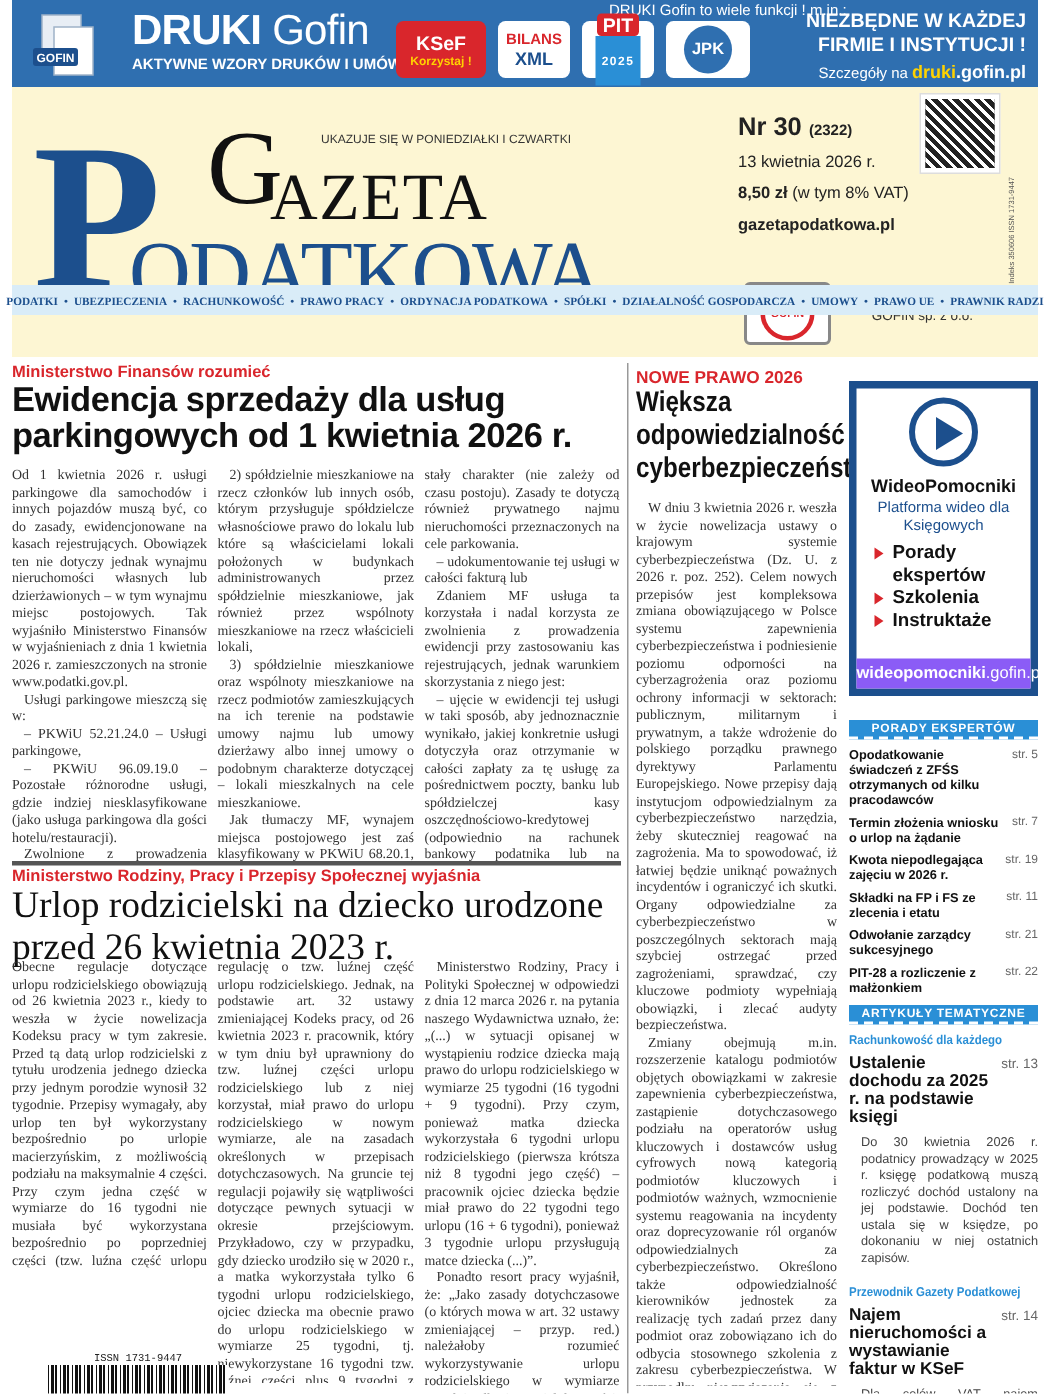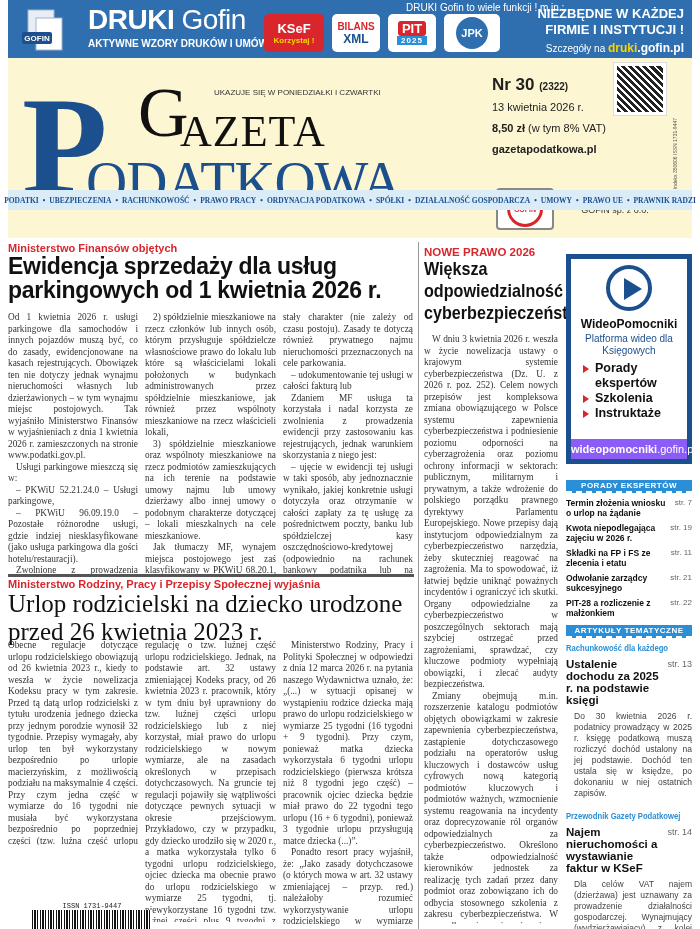--- a/index.html
+++ b/index.html
@@ -11,21 +11,21 @@
 .druki-sub{position:absolute;left:80px;top:38px;font-family:"Liberation Sans",sans-serif;font-size:10px;font-weight:bold}
 .top-mid{position:absolute;left:398px;top:2px;font-family:Liberation Sans, sans-serif;font-size:10px}
 .badge{position:absolute;top:14px;height:38px;border-radius:5px;background:#fff;display:flex;align-items:center;justify-content:center;flex-direction:column;font-family:"Liberation Sans",sans-serif;font-weight:bold;font-size:10px}
 .b-ksef{left:256px;width:60px;background:#d9262c;color:#fff}
 .b-ksef .k{font-size:13px}
 .b-ksef .c{font-size:8px;color:#ffd200}
 .b-bil{left:324px;width:48px;color:#d9262c;font-size:10px}
 .b-bil .x{color:#1c4f8d;font-size:12px}
 .b-pit{left:380px;width:48px}
 .b-pit .p{background:#d9262c;color:#fff;padding:0 4px;font-size:13px;border-radius:3px}
-.b-pit .y{background:#2a8fd6;color:#fff;font-size:8px;padding:0 4px;letter-spacing:1px}
+.b-pit .y{background:#2a8fd6;color:#fff;font-size:8px;padding:12px 4px;letter-spacing:1px}
 .b-jpk{left:436px;width:56px}
 .b-jpk .j{background:#2f6fb0;color:#fff;border-radius:50%;width:32px;height:32px;display:flex;align-items:center;justify-content:center;font-size:11px}
 .top-right{position:absolute;right:8px;top:6px;text-align:right;font-family:"Liberation Sans",sans-serif}
 .top-right .l1{font-size:13px;font-weight:bold;line-height:16px}
 .top-right .l3{font-size:10px;margin-top:3px}
 .top-right .l3 b{color:#ffd200;font-size:12px}
 .top-right .l3 i{font-style:normal;font-weight:bold;font-size:12px}
 .mast{position:absolute;left:8px;top:58px;width:684px;height:180px;background:#fdf6d3}
 .logo-P{position:absolute;left:14px;top:18px;font-family:"Liberation Serif",serif;font-size:140px;line-height:140px;color:#1c4f8d;font-weight:bold}
 .logo-G{position:absolute;left:130px;top:20px;font-size:70px;line-height:70px;color:#111;font-family:"Liberation Serif",serif}
@@ -155,21 +155,21 @@
   <span>UMOWY</span>
     <span class="dot">•</span>
   <span>PRAWO UE</span>
     <span class="dot">•</span>
   <span>PRAWNIK RADZI</span>
 </div>
 
 <div class="content">
 
   <div class="a1">
-    <div class="kicker">Ministerstwo Finansów objętych</div>
+    <div class="kicker">Ministerstwo Finansów rozumieć</div>
     <div class="h1">Ewidencja sprzedaży dla usług parkingowych od 1 kwietnia 2026 r.</div>
   </div>
   <div class="col" style="left:8px;top:70px;width:130px;height:262px">
     <p class="ni">Od 1 kwietnia 2026 r. usługi parkingowe dla samochodów i innych pojazdów muszą być, co do zasady, ewidencjonowane na kasach rejestrujących. Obowiązek ten nie dotyczy jednak wynajmu nieruchomości własnych lub dzierżawionych – w tym wynajmu miejsc postojowych. Tak wyjaśniło Ministerstwo Finansów w wyjaśnieniach z dnia 1 kwietnia 2026 r. zamieszczonych na stronie www.podatki.gov.pl.</p>
       <p>Usługi parkingowe mieszczą się w:</p>
       <p>– PKWiU 52.21.24.0 – Usługi parkingowe,</p>
       <p>– PKWiU 96.09.19.0 – Pozostałe różnorodne usługi, gdzie indziej niesklasyfikowane (jako usługa parkingowa dla gości hotelu/restauracji).</p>
       <p>Zwolnione z prowadzenia ewidencji sprzedaży za pomocą kas rejestrujących są usługi parkingu samochodów i innych pojazdów świadczone przez:</p>
   </div>
   <div class="col" style="left:145px;top:70px;width:131px;height:262px">
@@ -233,20 +233,24 @@
       <li>Porady ekspertów</li>
       <li>Szkolenia</li>
       <li>Instruktaże</li>
     </ul>
     <div class="foot"><b>wideopomocniki</b><span>.gofin.pl</span></div>
   </div>
 
   <div class="side">
     <div class="sec-head">PORADY EKSPERTÓW</div>
     <div class="tip">
+        <span>Opodatkowanie świadczeń z ZFŚS otrzymanych od kilku pracodawców</span>
+        <span class="pg">str. 5</span>
+      </div>
+    <div class="tip">
         <span>Termin złożenia wniosku o urlop na żądanie</span>
         <span class="pg">str. 7</span>
       </div>
     <div class="tip">
         <span>Kwota niepodlegająca zajęciu w 2026 r.</span>
         <span class="pg">str. 19</span>
       </div>
     <div class="tip">
         <span>Składki na FP i FS ze zlecenia i etatu</span>
         <span class="pg">str. 11</span>

